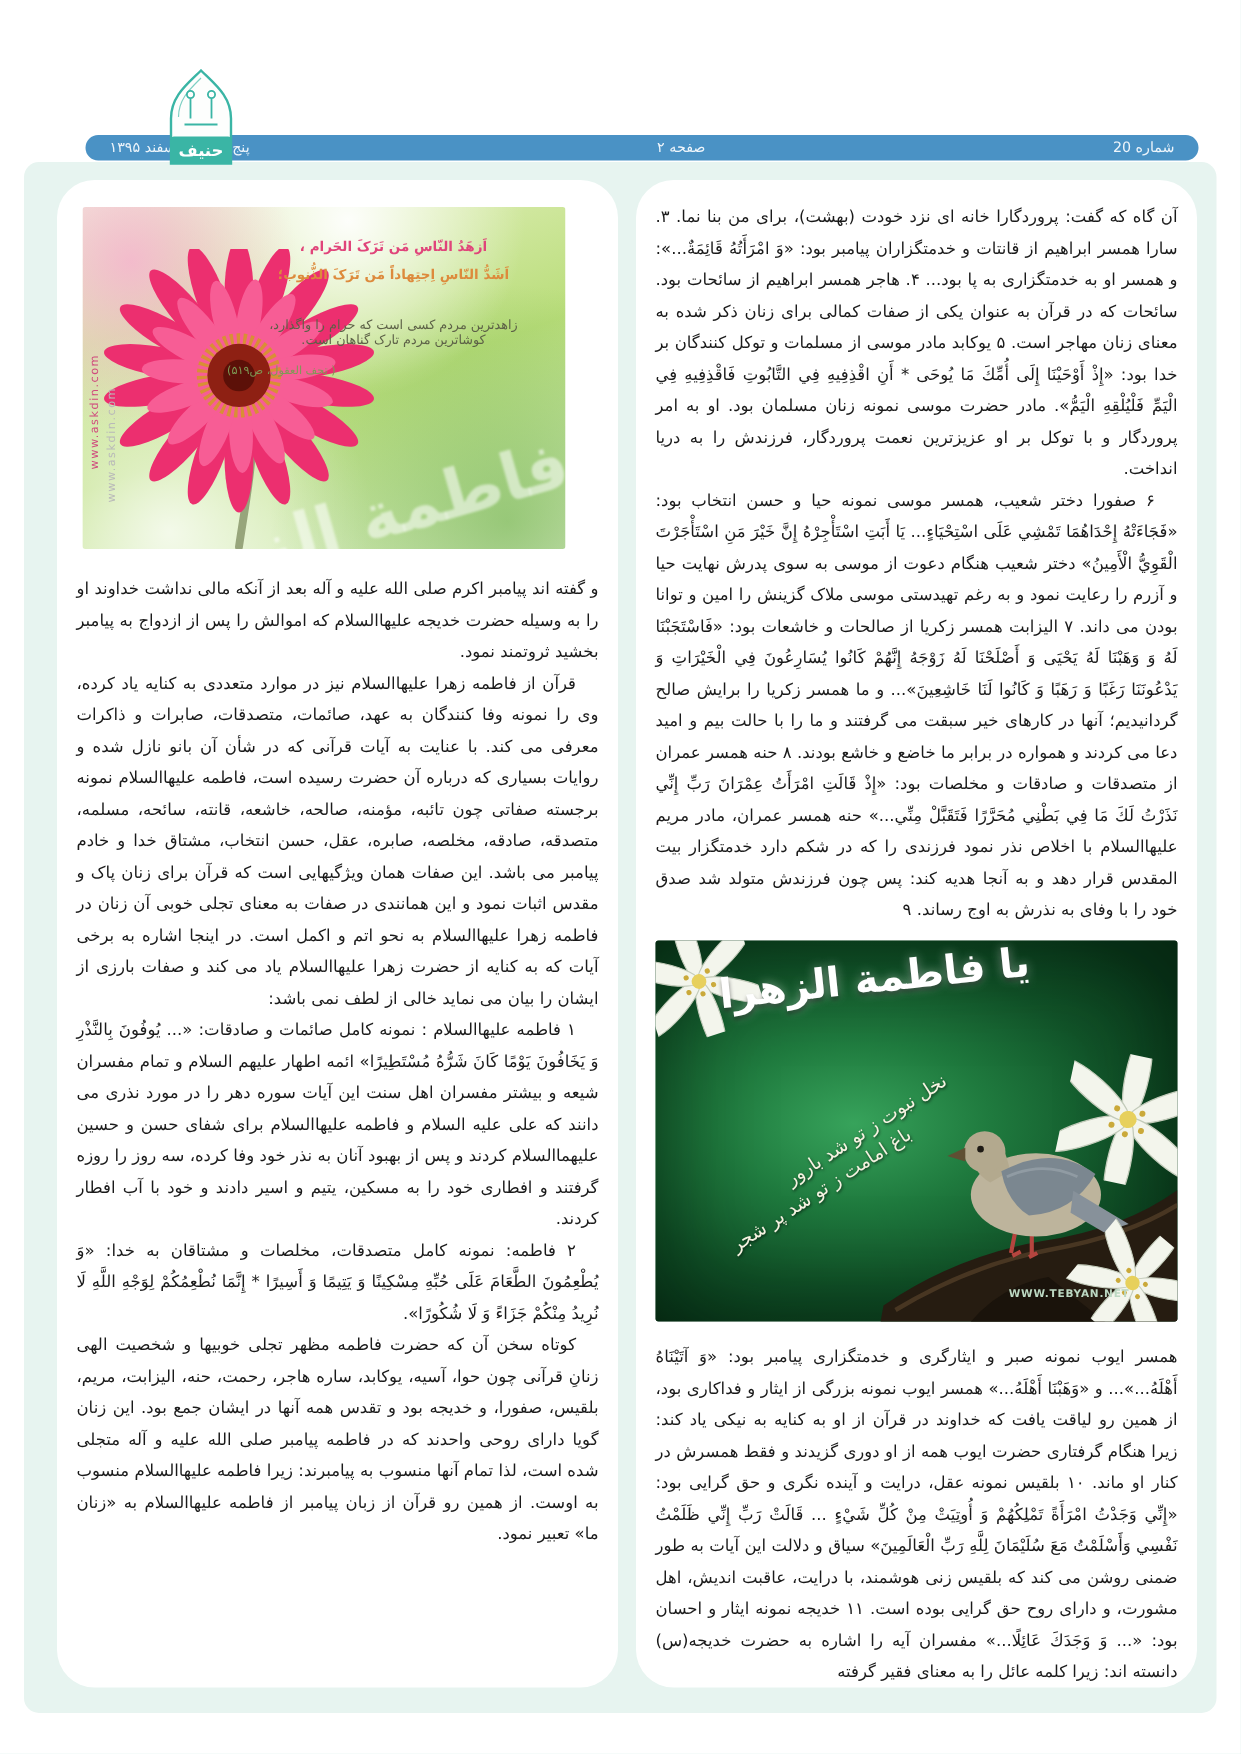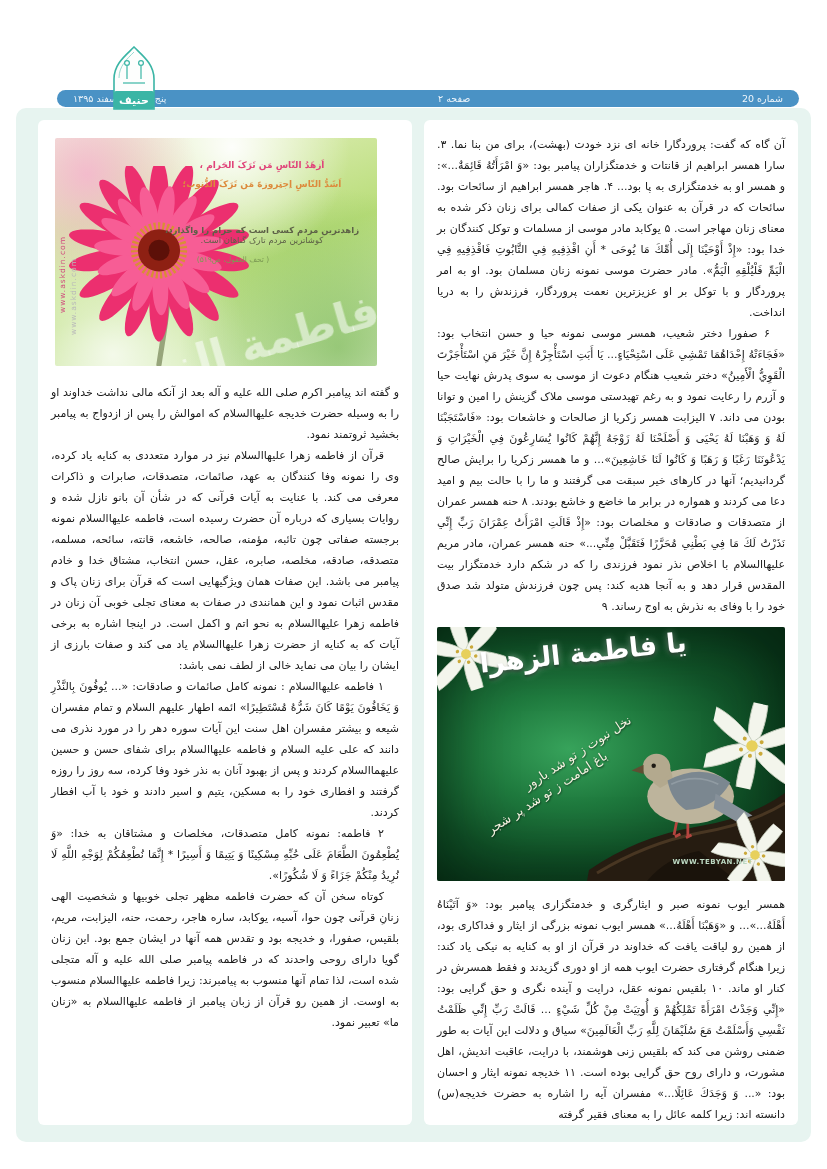--- a/index.html
+++ b/index.html
@@ -6,43 +6,43 @@
   body{font-family:"DejaVu Sans", sans-serif; background:#ffffff;}
   .page{position:relative;width:827px;height:1169px;background:#ffffff;overflow:hidden;direction:rtl;}
   .mint-panel{position:absolute;left:16px;top:108px;width:795px;height:1034px;background:#e7f4f0;border-radius:10px;}
   
   .header-bar{position:absolute;left:57px;top:90px;width:742px;height:17px;background:#4a92c5;border-radius:9px;
     display:flex;align-items:center;justify-content:space-between;padding:0 16px;box-sizing:border-box;
     color:#eef5fb;font-size:9.5px;z-index:2;}
   .header-bar span{white-space:nowrap;}
   .logo{position:absolute;left:106px;top:45px;width:56px;height:67px;z-index:3;}
   
-  .card{position:absolute;top:120px;width:374px;height:1005px;background:#ffffff;border-radius:6px;
+  .card{position:absolute;top:120px;width:374px;height:1005px;background:#ffffff;border-radius:25px;
     padding:14px 13px 0;box-sizing:border-box;overflow:hidden;}
   .left-card{left:38px;}
   .right-card{left:424px;}
   .card p{margin:0;font-size:11px;line-height:21px;color:#1a1a1a;text-align:justify;}
   .ind{text-indent:15px;}
   .heading{text-indent:15px;}
   
   .flower-figure{position:relative;width:322px;height:228px;margin:4px 4px 16px;margin-right:auto;overflow:hidden;border-radius:2px;
     background:
       radial-gradient(circle at 10% 16%, rgba(246,178,206,0.85), rgba(246,178,206,0) 32%),
       radial-gradient(circle at 55% 4%, rgba(255,255,255,0.95), rgba(255,255,255,0) 42%),
       radial-gradient(circle at 88% 92%, rgba(96,168,62,0.55), rgba(96,168,62,0) 45%),
       radial-gradient(circle at 18% 95%, rgba(255,255,255,0.8), rgba(255,255,255,0) 40%),
       linear-gradient(160deg,#f0f7de 0%, #d6eaa8 25%, #b9dd7a 55%, #cfe9ab 80%, #e6f3d2 100%);}
   .gerbera{position:absolute;left:-12px;top:28px;width:232px;height:202px;}
   .hadith-box{position:absolute;top:16px;right:4px;width:222px;text-align:center;direction:rtl;}
   .hadith-box div{white-space:nowrap;}
   .h-l1{color:#e0447a;font-weight:bold;font-size:9px;margin-top:6px;}
   .h-l2{color:#dd8a3c;font-weight:bold;font-size:9px;margin-top:9px;}
-  .h-l3{color:#5d6147;font-size:8.5px;margin-top:36px;font-weight:bold;}
+  .h-l3{color:#5d6147;font-size:8.5px;margin-top:23px;}
   .h-l4{color:#5d6147;font-size:8.5px;margin-top:0;}
-  .h-l5{color:#7d9b55;font-size:7.5px;margin-top:10px;text-align:center;padding-right:58px;}
+  .h-l5{color:#7d9b55;font-size:7.5px;margin-top:10px;text-align:left;padding-right:58px;}
   .askdin{position:absolute;left:3px;top:98px;writing-mode:vertical-rl;transform:rotate(180deg);
     font-size:7.5px;color:#d04a7d;letter-spacing:1px;direction:ltr;}
   .askdin.gray{left:14px;top:120px;color:#b9b9b9;}
   .flower-callig{position:absolute;right:-6px;bottom:-8px;font-size:44px;font-weight:bold;
     color:rgba(255,255,255,0.55);transform:rotate(-16deg);filter:blur(0.6px);white-space:nowrap;}
   
   .green-figure{position:relative;width:348px;height:254px;margin:10px 0 13px;overflow:hidden;border-radius:2px;
     background:radial-gradient(ellipse at 38% 48%, #37a35b 0%, #1f7a3e 30%, #115429 58%, #0a3a1c 85%);
     box-shadow:inset 0 0 70px rgba(0,18,6,0.6);}
   .green-callig{position:absolute;left:42%;top:10px;transform:translateX(-50%) rotate(-6deg);
@@ -200,21 +200,21 @@
             <use href="#petalS" transform="rotate(336)"></use>
         </g>
         <g transform="translate(100,96)">
           <circle r="28" fill="none" stroke="#d88f35" stroke-width="8" stroke-dasharray="2.5 2.5"></circle>
           <circle r="24" fill="#8e2013"></circle>
           <circle r="12" fill="#5c1008"></circle>
         </g>
       </svg>
       <div class="hadith-box">
         <div class="h-l1">اَزهَدُ النّاسِ مَن تَرَکَ الحَرام ،</div>
-        <div class="h-l2">اَشَدُّ النّاسِ اِجتِروزهً مَن تَرَکَ الذُّنوب؛</div>
+        <div class="h-l2">اَشَدُّ النّاسِ اِجتِهاداً مَن تَرَکَ الذُّنوب؛</div>
         <div class="h-l3">زاهدترین مردم کسی است که حرام را واگذارد،</div>
         <div class="h-l4">کوشاترین مردم تارک گناهان است.</div>
         <div class="h-l5">( تحف العقول، ص۵۱۹)</div>
       </div>
       <div class="askdin">www.askdin.com</div>
       <div class="askdin gray">www.askdin.com</div>
       <div class="flower-callig">فاطمة الزهرا</div>
     </figure>
 
     <p>و گفته اند پیامبر اکرم صلی الله علیه و آله بعد از آنکه مالی نداشت خداوند او را به وسیله حضرت خدیجه علیهاالسلام که اموالش را پس از ازدواج به پیامبر بخشید ثروتمند نمود.</p>

